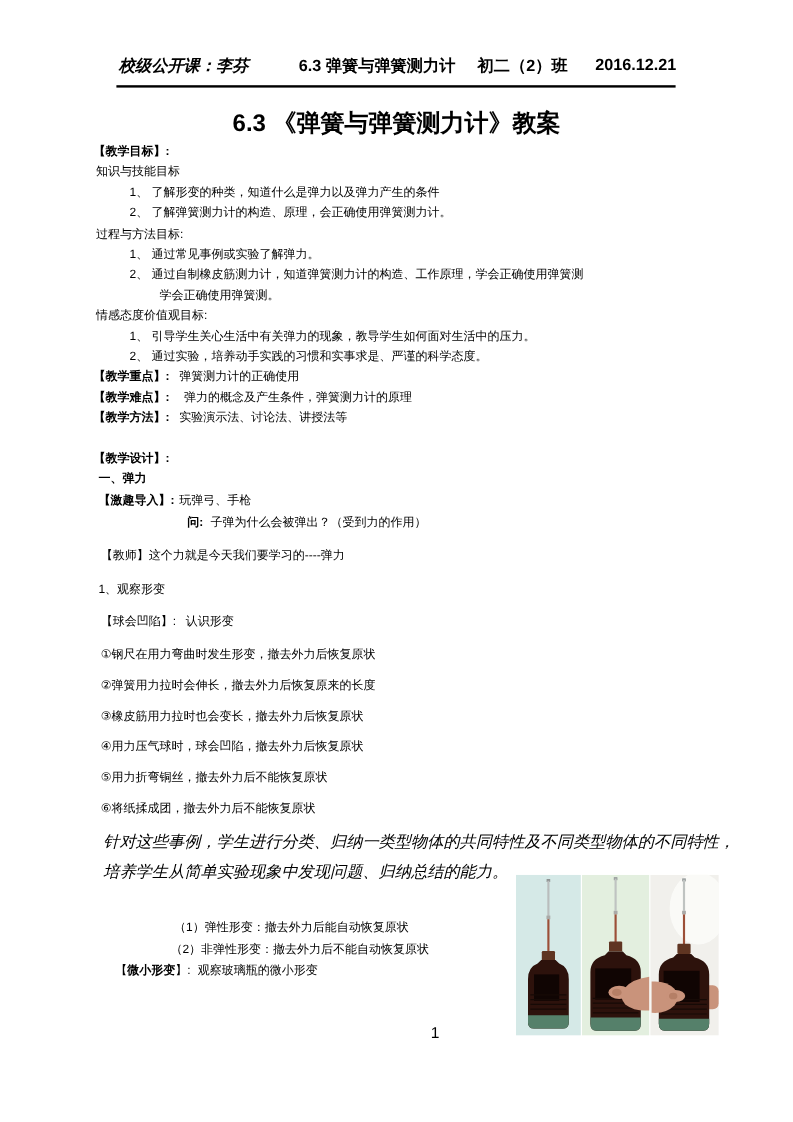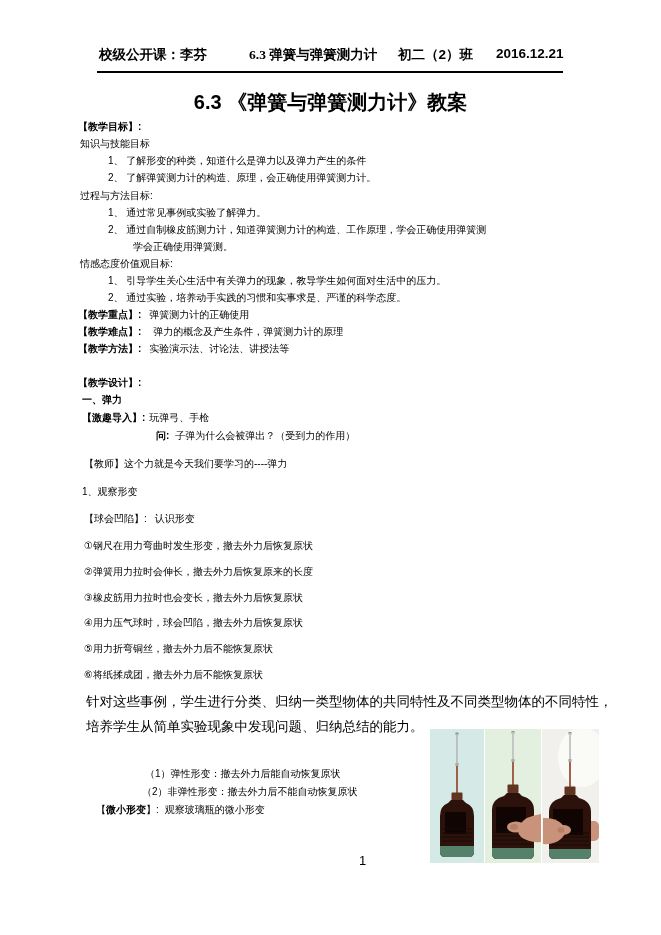--- a/index.html
+++ b/index.html
@@ -15,42 +15,42 @@
   }
   .hdr {
     position: absolute;
     left: 97px; top: 44px;
     width: 466px; height: 29px;
     border-bottom: 2px solid #000;
     font-weight: 700;
     font-size: 13.5px;
   }
   .hdr span { position: absolute; top: 2px; white-space: nowrap; }
-  .hdr-course { left: 2px; }
-  .hdr-lesson { left: 152px; font-family: Liberation Serif, serif; }
+  .hdr-course { left: 2px; font-style: italic; }
+  .hdr-lesson { left: 152px; }
   .hdr-class  { left: 301px; }
   .hdr-date   { left: 399px; }
   .title {
     position: absolute;
     left: 0; top: 89px;
     width: 100%;
     text-align: center;
     font-size: 20px;
     font-weight: 700;
     white-space: nowrap;
   }
   .ln {
     position: absolute;
     font-size: 10px;
     line-height: 1.15;
     white-space: pre;
   }
   .b  { font-weight: 700; }
   .it { }
-  .itln { font-size: 13.5px; }
+  .itln { font-size: 13.5px; font-style: italic; }
   .g4  { margin-right: 4px; }
   .g6  { margin-right: 6px; }
   .g8  { margin-right: 8px; }
   .g12 { margin-right: 12px; }
   .photo {
     position: absolute;
     left: 430px; top: 729px;
     width: 169px; height: 134px;
   }
   .pgnum {

